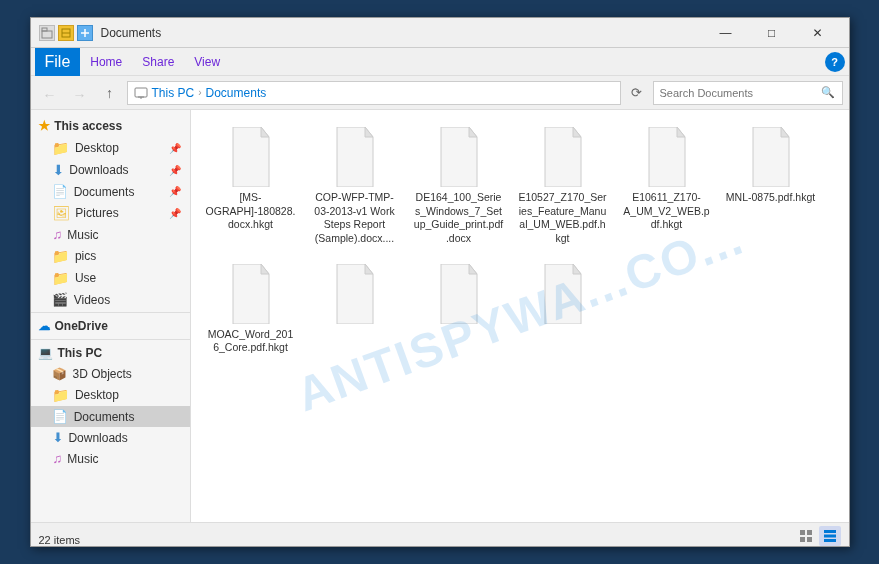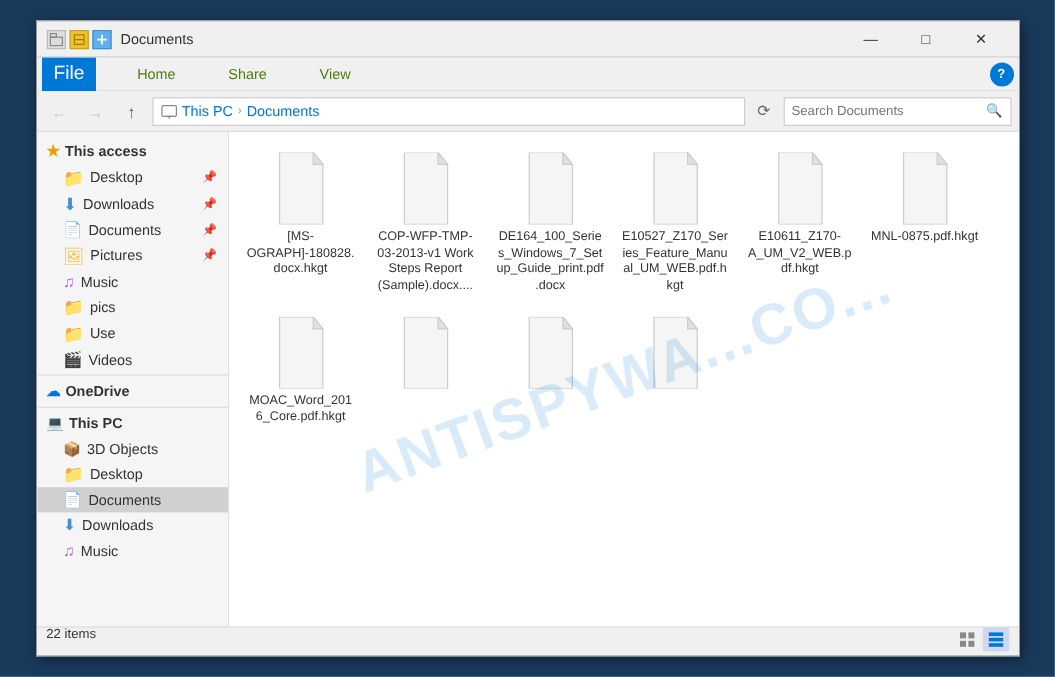--- a/index.html
+++ b/index.html
@@ -81,22 +81,21 @@
       cursor: pointer;
       height: 28px;
       display: flex; align-items: center;
     }
     .menu-item {
       padding: 4px 10px;
       font-size: 12px;
       cursor: pointer;
       height: 28px;
       display: flex; align-items: center;
-      color: #4d7c0f;
-      margin-left: 24px;
+      color: #6d28d9;
     }
     .menu-help {
       margin-left: auto;
       width: 20px; height: 20px;
       border-radius: 50%;
       background: #0078d7;
       color: #fff;
       display: flex; align-items: center; justify-content: center;
       font-size: 11px;
       font-weight: bold;
@@ -287,21 +286,21 @@
       word-break: break-word;
       max-width: 98px;
     }
 
     
     .status-bar {
       height: 24px;
       background: #f0f0f0;
       border-top: 1px solid #ddd;
       display: flex;
-      align-items: flex-start;
+      align-items: flex-end;
       padding: 0 8px;
       font-size: 11px;
       color: #333;
     }
     .status-bar-right {
       margin-left: auto;
       display: flex;
       gap: 2px;
     }
     .view-btn {

